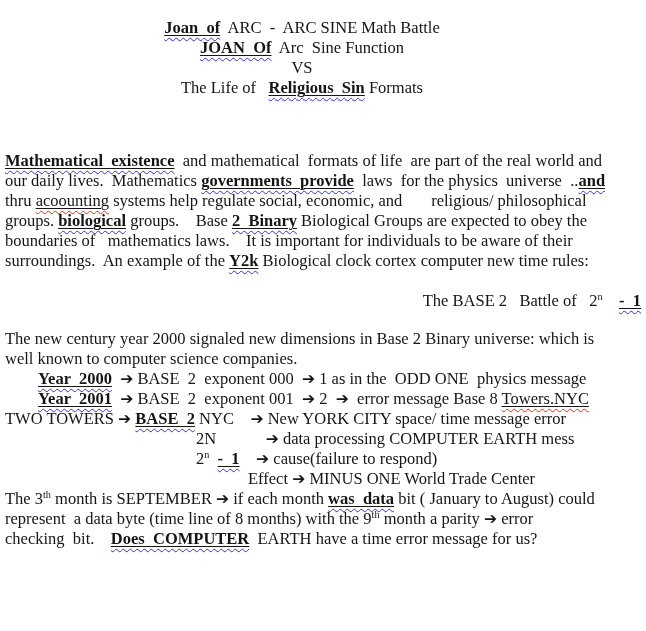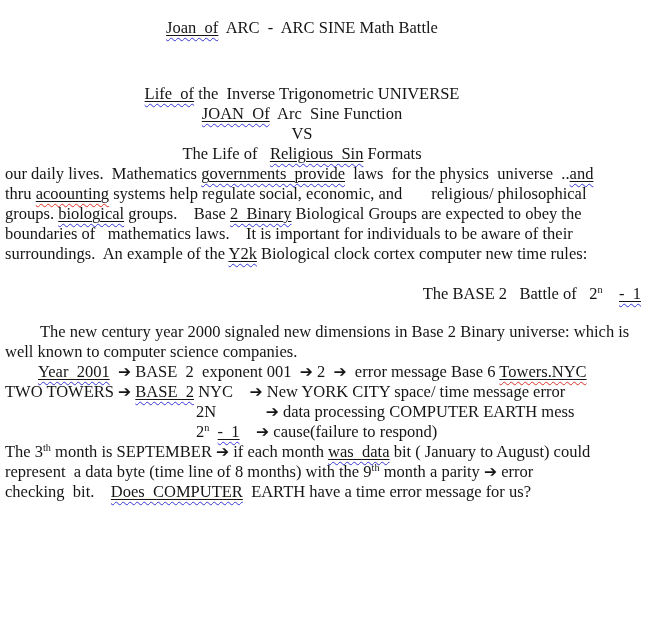--- a/index.html
+++ b/index.html
@@ -12,54 +12,56 @@
     color:#151515;
     font-family:"Liberation Serif","DejaVu Serif",serif;
     font-size:16.5px;
     overflow:hidden;
   }
   .line { white-space:pre; line-height:20px; height:20px; }
   .center { text-align:center; padding-right:42px; }
   .gap-a { margin-top:46px; }
   .gap-b { margin-top:53px; }
   .gap-c { margin-top:20px; }
-  .gap-d { margin-top:18px;margin-left:35px; }
+  .gap-d { margin-top:18px; }
   .indent-battle { padding-left:160px;text-align:right; }
   .indent-sm     { padding-left:33px; }
   .indent-2n     { padding-left:191px; }
   .indent-effect { padding-left:243px; }
   
   .u { text-decoration-line:underline; text-decoration-style:solid;
        text-decoration-color:currentColor; text-decoration-thickness:1px;
        text-underline-offset:2px; }
   
   .sqb, .sqr { text-decoration-line:underline; text-decoration-style:wavy;
                text-decoration-thickness:1px; text-underline-offset:4px; }
-  .sqb { text-decoration-color:#3434d8; }
+  .sqb { text-decoration-color:#3434d8;font-weight:bold; }
   .sqr { text-decoration-color:#e03023;text-align:center; }
   .sup { font-size:0.62em; vertical-align:super; line-height:0; }
   .arrow { font-family:"DejaVu Sans",sans-serif; font-weight:bold; font-size:0.95em; }
 </style>
 </head>
 <body>
 
 <div class="page" id="doc-root">
     <div class="line center"><span class="sqb"><span class="u"><span>Joan  of</span></span></span><span>  ARC  -  ARC SINE Math Battle</span></div>
-    <div class="line center gap-a"><span class="sqb"><span class="u"><span>Life  of</span></span></span><span> the  Inverse Trigonometric UNIVERSE</span></div>
     <div class="line center"><span class="sqb"><span class="u"><span>JOAN  Of</span></span></span><span>  Arc  Sine Function</span></div>
     <div class="line center"><span>VS</span></div>
     <div class="line center"><span>The Life of   </span><span class="sqb"><span class="u"><span>Religious  Sin</span></span></span><span> Formats</span></div>
+    <div class="line gap-b"><span class="sqb"><span class="u"><span>Mathematical  existence</span></span></span><span>  and mathematical  formats of life  are part of the real world and</span></div>
     <div class="line"><span>our daily lives.  Mathematics </span><span class="sqb"><span class="u"><span>governments  provide</span></span></span><span>  laws  for the physics  universe  ..</span><span class="sqb"><span class="u"><span>and</span></span></span></div>
     <div class="line"><span>thru </span><span class="sqr"><span class="u"><span>acoounting</span></span></span><span> systems help regulate social, economic, and       religious/ philosophical</span></div>
     <div class="line"><span>groups. </span><span class="sqb"><span class="u"><span>biological</span></span></span><span> groups.    Base </span><span class="sqb"><span class="u"><span>2  Binary</span></span></span><span> Biological Groups are expected to obey the</span></div>
     <div class="line"><span>boundaries of   mathematics laws.    It is important for individuals to be aware of their</span></div>
     <div class="line"><span>surroundings.  An example of the </span><span class="sqb"><span class="u"><span>Y2k</span></span></span><span> Biological clock cortex computer new time rules:</span></div>
     <div class="line gap-c indent-battle"><span>The BASE 2   Battle of   2</span><span class="sup">n</span><span>    </span><span class="sqb"><span class="u"><span>-  1</span></span></span></div>
     <div class="line gap-d"><span>The new century year 2000 signaled new dimensions in Base 2 Binary universe: which is</span></div>
     <div class="line"><span>well known to computer science companies.</span></div>
-    <div class="line indent-sm"><span class="sqb"><span class="u"><span>Year  2001</span></span></span><span>  </span><span class="arrow">➔</span><span> BASE  2  exponent 001  </span><span class="arrow">➔</span><span> 2  </span><span class="arrow">➔</span><span>  error message Base 6 </span><span class="sqr"><span class="u"><span>Towers.NYC</span></span></span></div>
+    <div class="line indent-sm"><span class="sqb"><span class="u"><span>Year  2000</span></span></span><span>  </span><span class="arrow">➔</span><span> BASE  2  exponent 000  </span><span class="arrow">➔</span><span> 1 as in the  ODD ONE  physics message</span></div>
+    <div class="line indent-sm"><span class="sqb"><span class="u"><span>Year  2001</span></span></span><span>  </span><span class="arrow">➔</span><span> BASE  2  exponent 001  </span><span class="arrow">➔</span><span> 2  </span><span class="arrow">➔</span><span>  error message Base 8 </span><span class="sqr"><span class="u"><span>Towers.NYC</span></span></span></div>
     <div class="line"><span>TWO TOWERS </span><span class="arrow">➔</span><span> </span><span class="sqb"><span class="u"><span>BASE  2</span></span></span><span> NYC    </span><span class="arrow">➔</span><span> New YORK CITY space/ time message error</span></div>
     <div class="line indent-2n"><span>2N            </span><span class="arrow">➔</span><span> data processing COMPUTER EARTH mess</span></div>
     <div class="line indent-2n"><span>2</span><span class="sup">n</span><span>  </span><span class="sqb"><span class="u"><span>-  1</span></span></span><span>    </span><span class="arrow">➔</span><span> cause(failure to respond)</span></div>
+    <div class="line indent-effect"><span>Effect </span><span class="arrow">➔</span><span> MINUS ONE World Trade Center</span></div>
     <div class="line"><span>The 3</span><span class="sup">th</span><span> month is SEPTEMBER </span><span class="arrow">➔</span><span> if each month </span><span class="sqb"><span class="u"><span>was  data</span></span></span><span> bit ( January to August) could</span></div>
     <div class="line"><span>represent  a data byte (time line of 8 months) with the 9</span><span class="sup">th</span><span> month a parity </span><span class="arrow">➔</span><span> error</span></div>
     <div class="line"><span>checking  bit.    </span><span class="sqb"><span class="u"><span>Does  COMPUTER</span></span></span><span>  EARTH have a time error message for us?</span></div>
   </div>
 
 </body></html>

